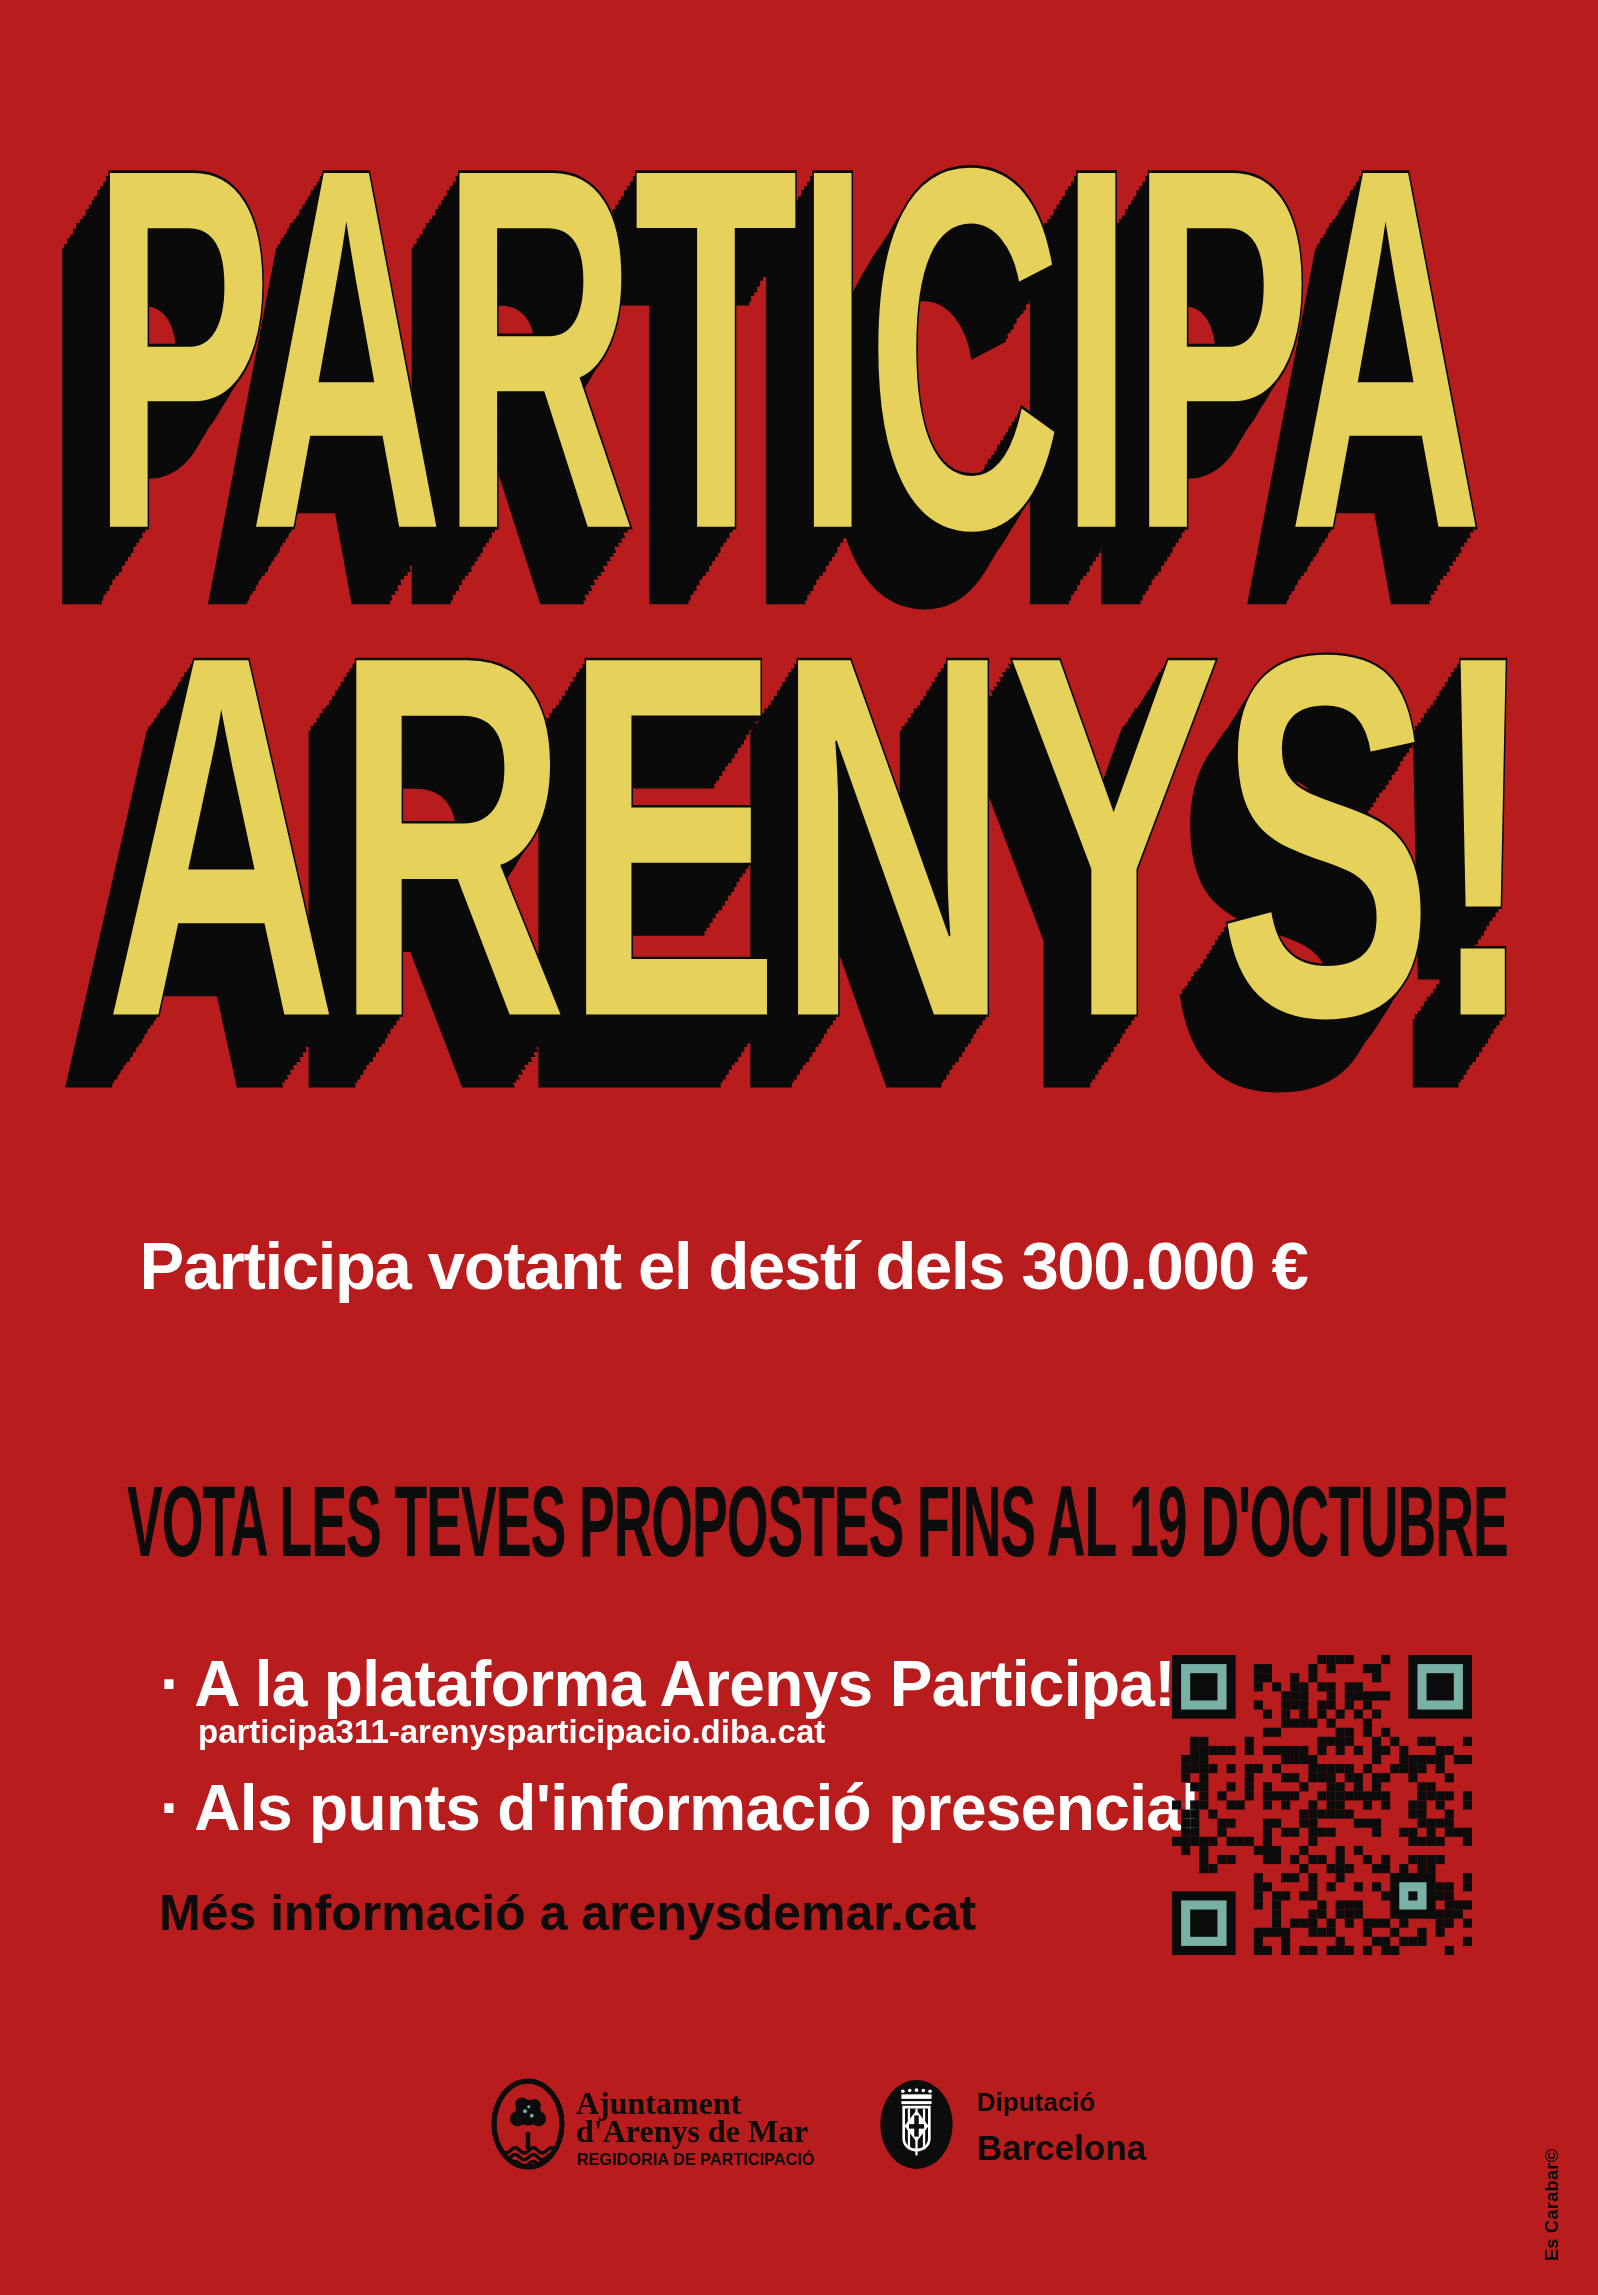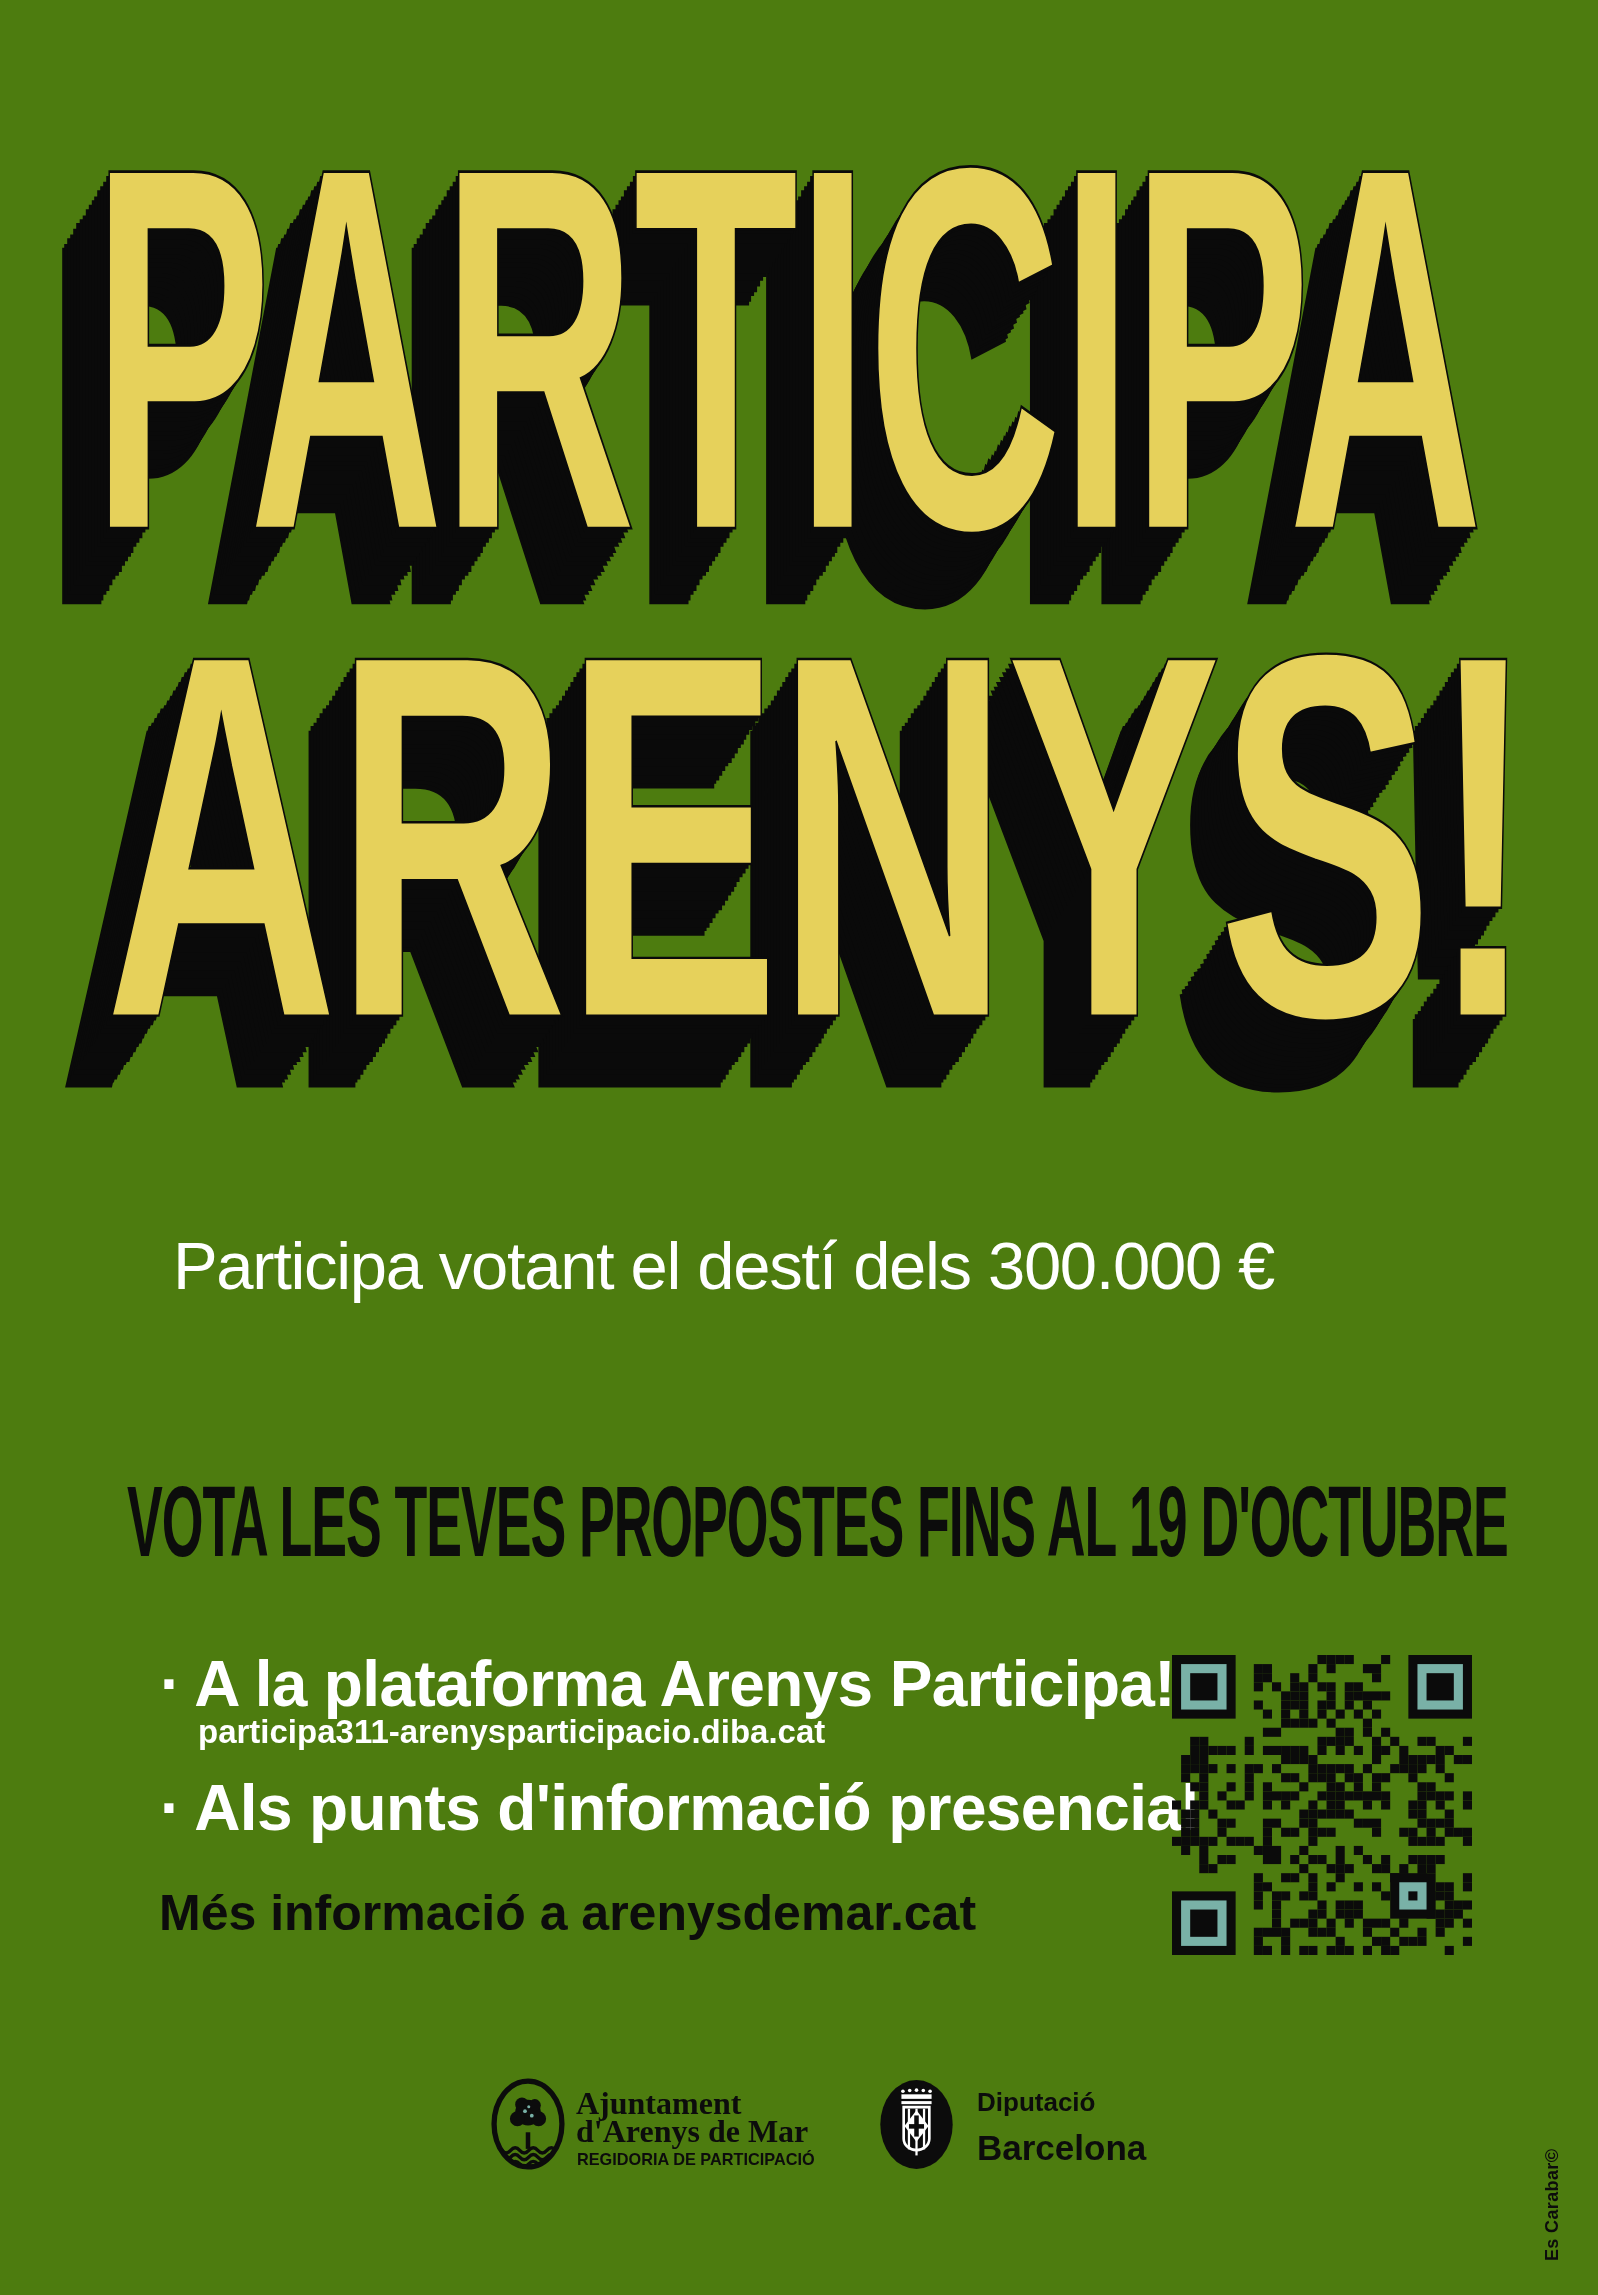--- a/index.html
+++ b/index.html
@@ -1,19 +1,19 @@
 <!DOCTYPE html>
 <html style="font-size:12px"><head>
 <meta charset="utf-8">
 <style>
   html,body{margin:0;padding:0;background:#555;}
   .poster{
     position:relative;
     width:1599px;height:2295px;
-    background:#4d7c0f;
+    background:#b91c1c;
     overflow:hidden;
     font-family:"Liberation Sans", sans-serif;
   }
   
   .title-line{
     position:absolute;
     line-height:1;
     white-space:nowrap;
     width:max-content;
     font-weight:bold;
@@ -42,21 +42,21 @@
       -15px 14.4px #0a0a0a,-17.4px 17.4px #0a0a0a,-20.4px 19.7px #0a0a0a,-23.4px 23px #0a0a0a,
       -26.5px 26px #0a0a0a,-29.5px 29px #0a0a0a,-33px 31px #0a0a0a,-36px 34px #0a0a0a,
       -39px 37px #0a0a0a,-42px 40px #0a0a0a,-45px 42px #0a0a0a,-47px 45px #0a0a0a;
   }
   
   .intro{
     position:absolute;
     left:0;top:1226px;width:1447px;
     text-align:center;
     font-size:67px;line-height:79px;
-    font-weight:normal;color:#ffffff;
+    font-weight:bold;color:#ffffff;
     letter-spacing:-0.02em;
   }
   
   .deadline{
     position:absolute;
     left:127px;top:1472px;
     font-size:76px;line-height:1;
     font-weight:bold;color:#0c0c0c;
     letter-spacing:-0.02em;
     white-space:nowrap;width:max-content;

